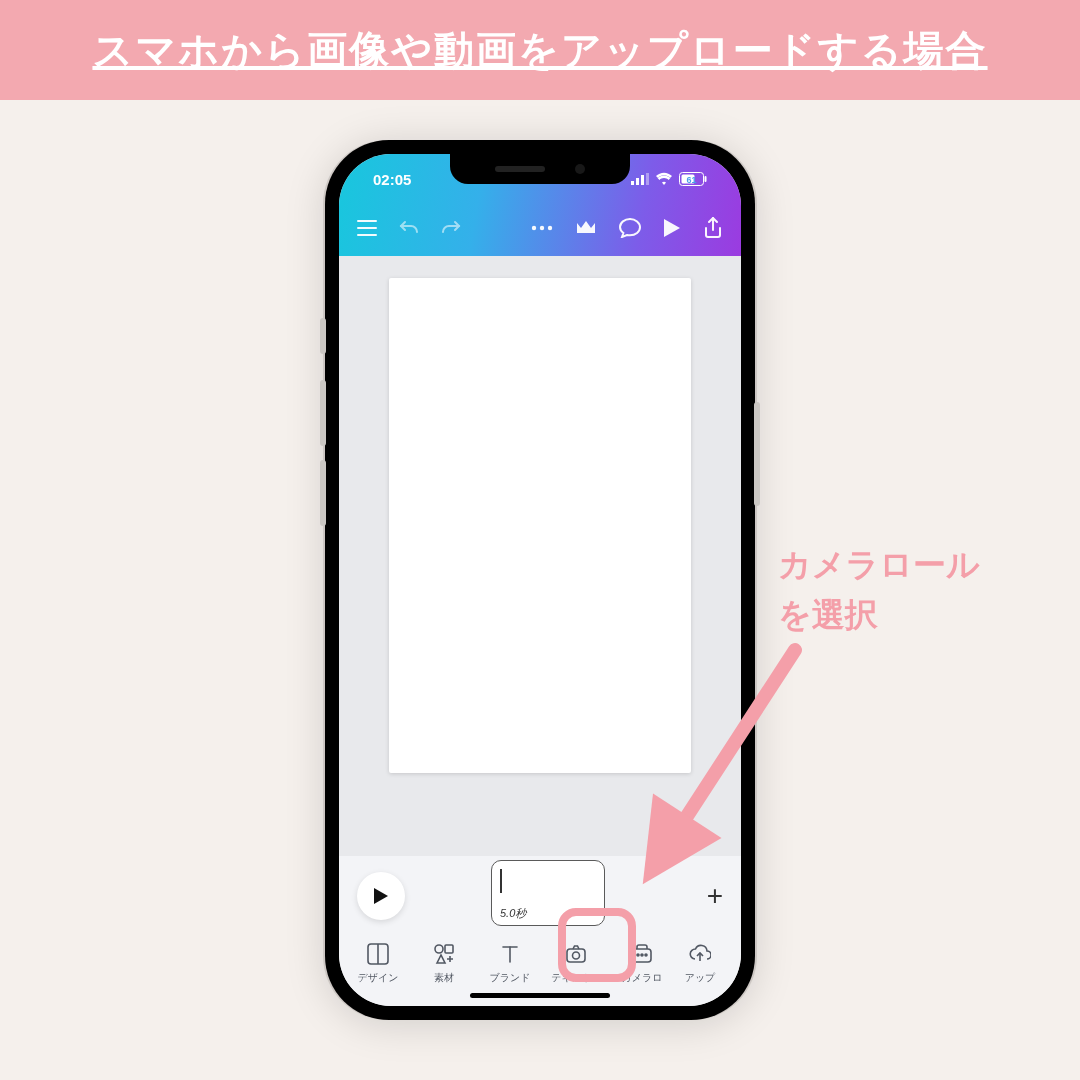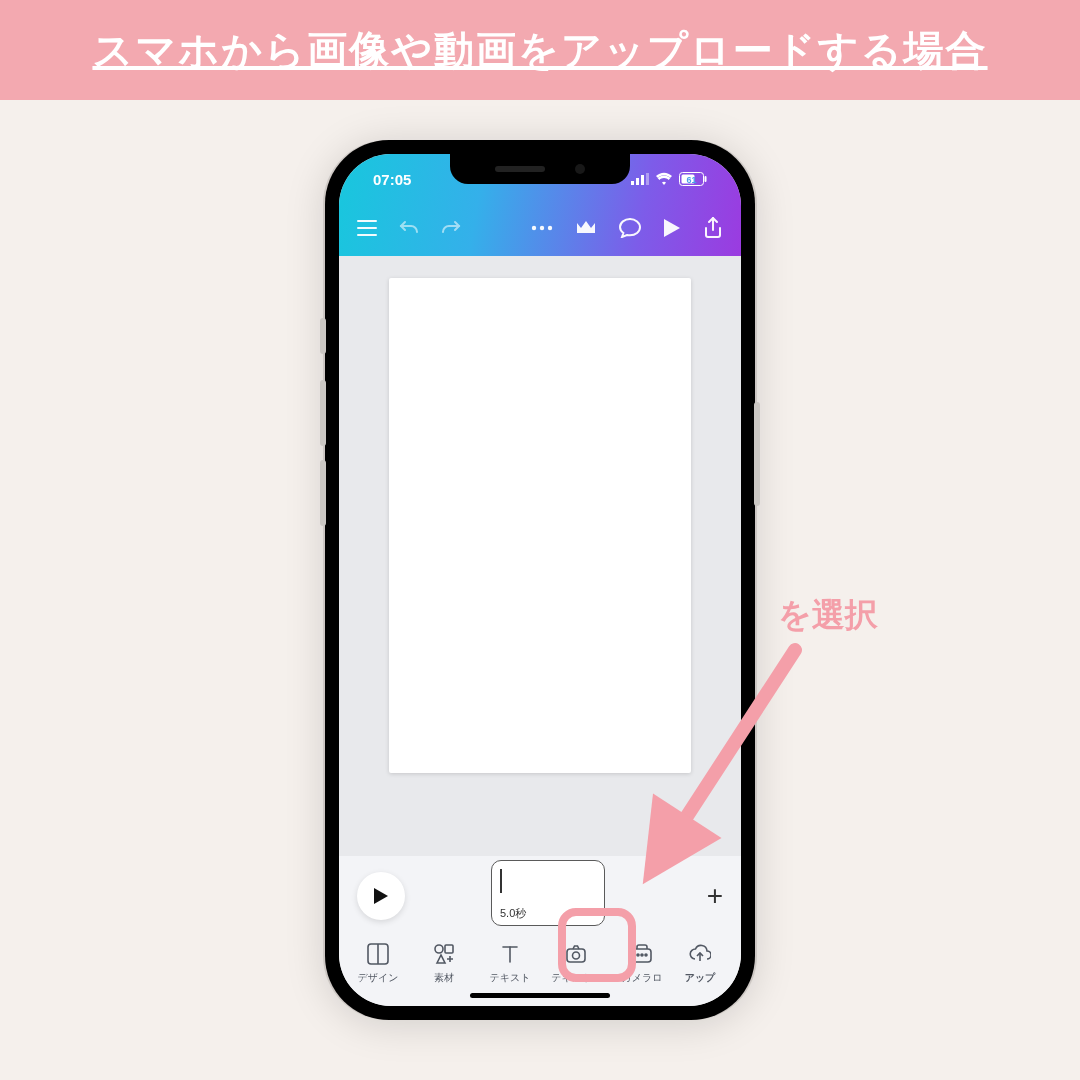--- a/index.html
+++ b/index.html
@@ -104,41 +104,41 @@
     margin-left:18px;box-shadow:0 2px 6px rgba(0,0,0,.12);
     display:flex;align-items:center;justify-content:center;
   }
   .thumb-wrap{flex:1;position:relative;height:100%;}
   .thumb{
     position:absolute;left:86px;top:4px;width:114px;height:66px;
     border:1.5px solid #5a5a5a;border-radius:10px;background:#fff;
     box-sizing:border-box;
   }
   .thumb .caret{position:absolute;left:8px;top:8px;width:1.5px;height:24px;background:#333;}
-  .thumb .dur{position:absolute;left:8px;bottom:4px;font-size:11px;color:#333;}
+  .thumb .dur{position:absolute;left:8px;bottom:4px;font-size:11px;color:#333;font-style:italic;}
   .add-page{
     width:40px;height:40px;margin-right:6px;
     font-size:28px;color:#333;display:flex;align-items:center;justify-content:center;font-weight:300;
   }
 
   
   .tabs{
     position:absolute;bottom:0;left:0;right:0;height:70px;
     background:#f3f4f7;
     display:flex;align-items:center;
     padding:0 6px 14px 6px;box-sizing:border-box;
   }
   .tab{
     flex:0 0 66px;
     display:flex;flex-direction:column;align-items:center;gap:6px;
     color:#525863;font-size:10px;
     white-space:nowrap;overflow:hidden;text-overflow:ellipsis;
   }
   .tab svg{color:#525863;}
-  .tab.cut{flex:0 0 50px;font-weight:bold;}
+  .tab.cut{flex:0 0 50px;}
 
   
   .hl{
     position:absolute;pointer-events:none;
     border:8px solid var(--accent);border-radius:18px;
     width:62px;height:58px;
     bottom:24px;left:219px;
     z-index:4;
   }
 
@@ -165,21 +165,21 @@
 
   <div class="screen">
     <div class="notch">
       <span class="speaker"></span>
       <span class="cam"></span>
     </div>
     <div class="home-ind"></div>
 
     <div class="topgrad">
       <div class="status">
-        <span>07:05</span>
+        <span>02:05</span>
         <span class="status-right">
           <span>
             <svg width="18" height="12" viewBox="0 0 18 12">
                 <rect x="0" y="8" width="3" height="4" fill="#fff"></rect>
                 <rect x="5" y="5" width="3" height="7" fill="#fff"></rect>
                 <rect x="10" y="2" width="3" height="10" fill="#fff"></rect>
                 <rect x="15" y="0" width="3" height="12" fill="#fff" opacity=".4"></rect>
               </svg>
           </span>
           <span>
@@ -291,21 +291,21 @@
             <line x1="14" y1="16" x2="20" y2="16"></line>
             <line x1="17" y1="13" x2="17" y2="19"></line>
           </svg>
         <span>素材</span>
       </div>
       <div class="tab">
         <svg width="22" height="22" viewBox="0 0 22 22" fill="none" stroke="currentColor" stroke-width="1.6" stroke-linecap="round">
             <line x1="4" y1="4" x2="18" y2="4"></line>
             <line x1="11" y1="4" x2="11" y2="19"></line>
           </svg>
-        <span>テキスト</span>
+        <span>ブランド</span>
       </div>
       <div class="tab">
         <svg width="22" height="22" viewBox="0 0 22 22" fill="none" stroke="currentColor" stroke-width="1.6">
             <rect x="2" y="6" width="18" height="13" rx="3"></rect>
             <path d="M8 6l1.5-3h3L14 6"></path>
             <circle cx="11" cy="12.5" r="3.5"></circle>
           </svg>
         <span>テキスト...</span>
       </div>
       <div class="tab">
@@ -326,21 +326,21 @@
           </svg>
         <span>アップ</span>
       </div>
     </div>
 
     <div class="hl"></div>
   </div>
 </div>
 
 <div class="anno">
-  <br>
+  <span>カメラロール</span><br>
   <span>を選択</span>
 </div>
 
 <svg class="arrow" viewBox="0 0 200 250">
   <defs>
     <marker id="ah" viewBox="0 0 12 12" refX="6" refY="6" markerWidth="7" markerHeight="7" orient="auto-start-reverse">
       <path d="M1 1 L11 6 L1 11 Z" fill="#f49fa9"></path>
     </marker>
   </defs>
   <path d="M175 10 L45 210" stroke="#f49fa9" stroke-width="14" fill="none" stroke-linecap="round" marker-end="url(#ah)"></path>

